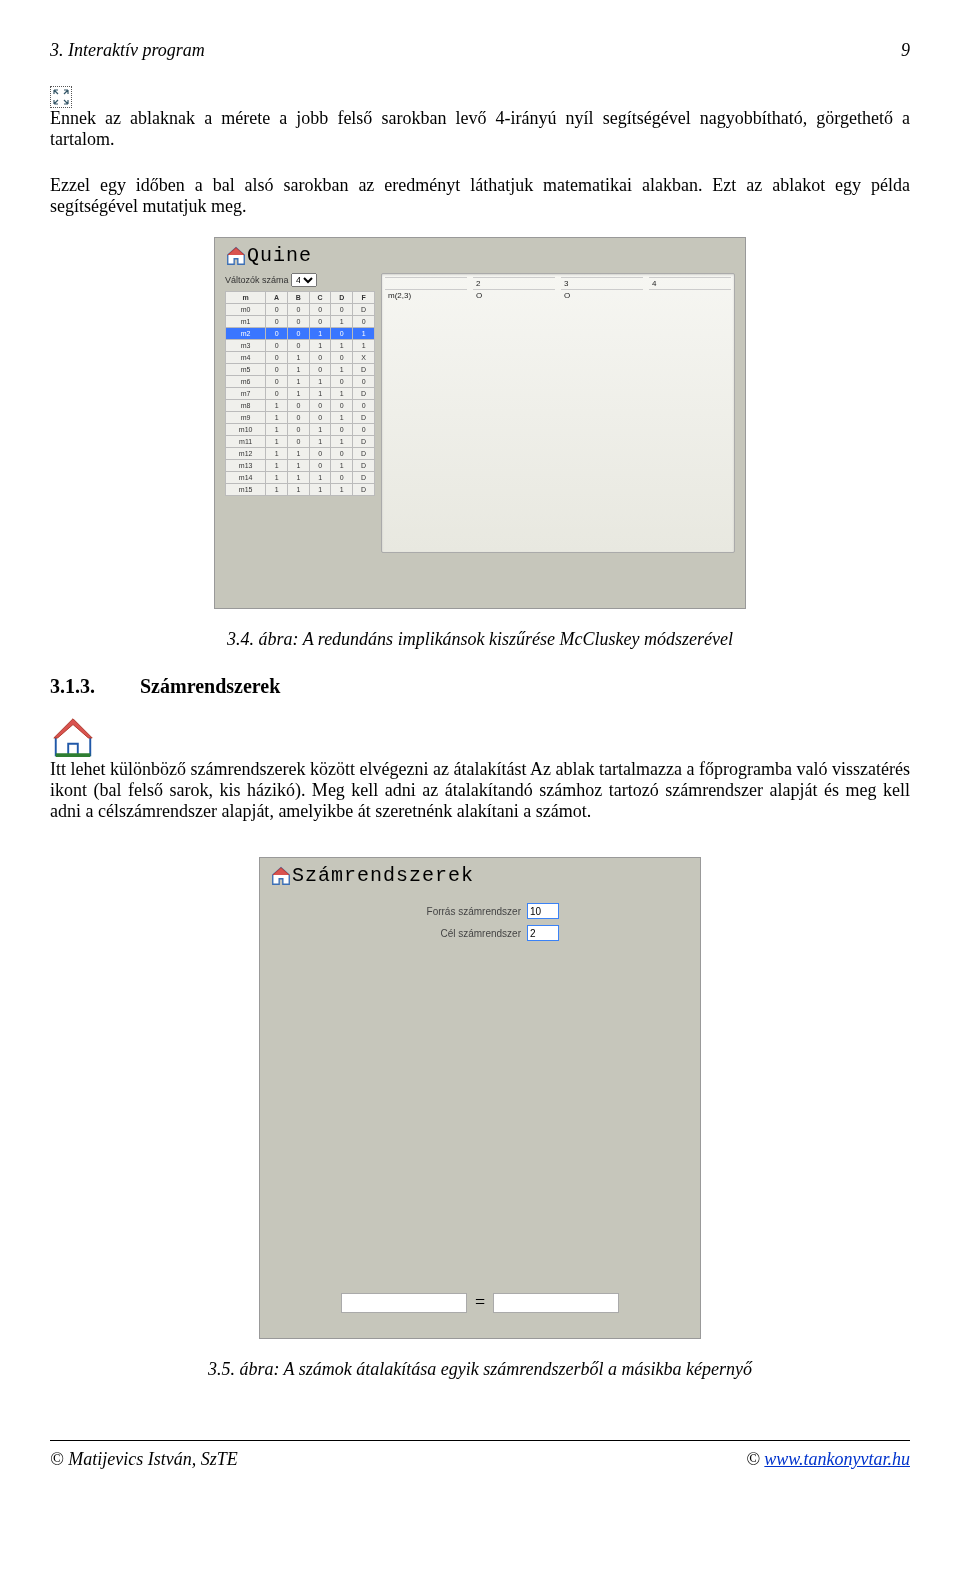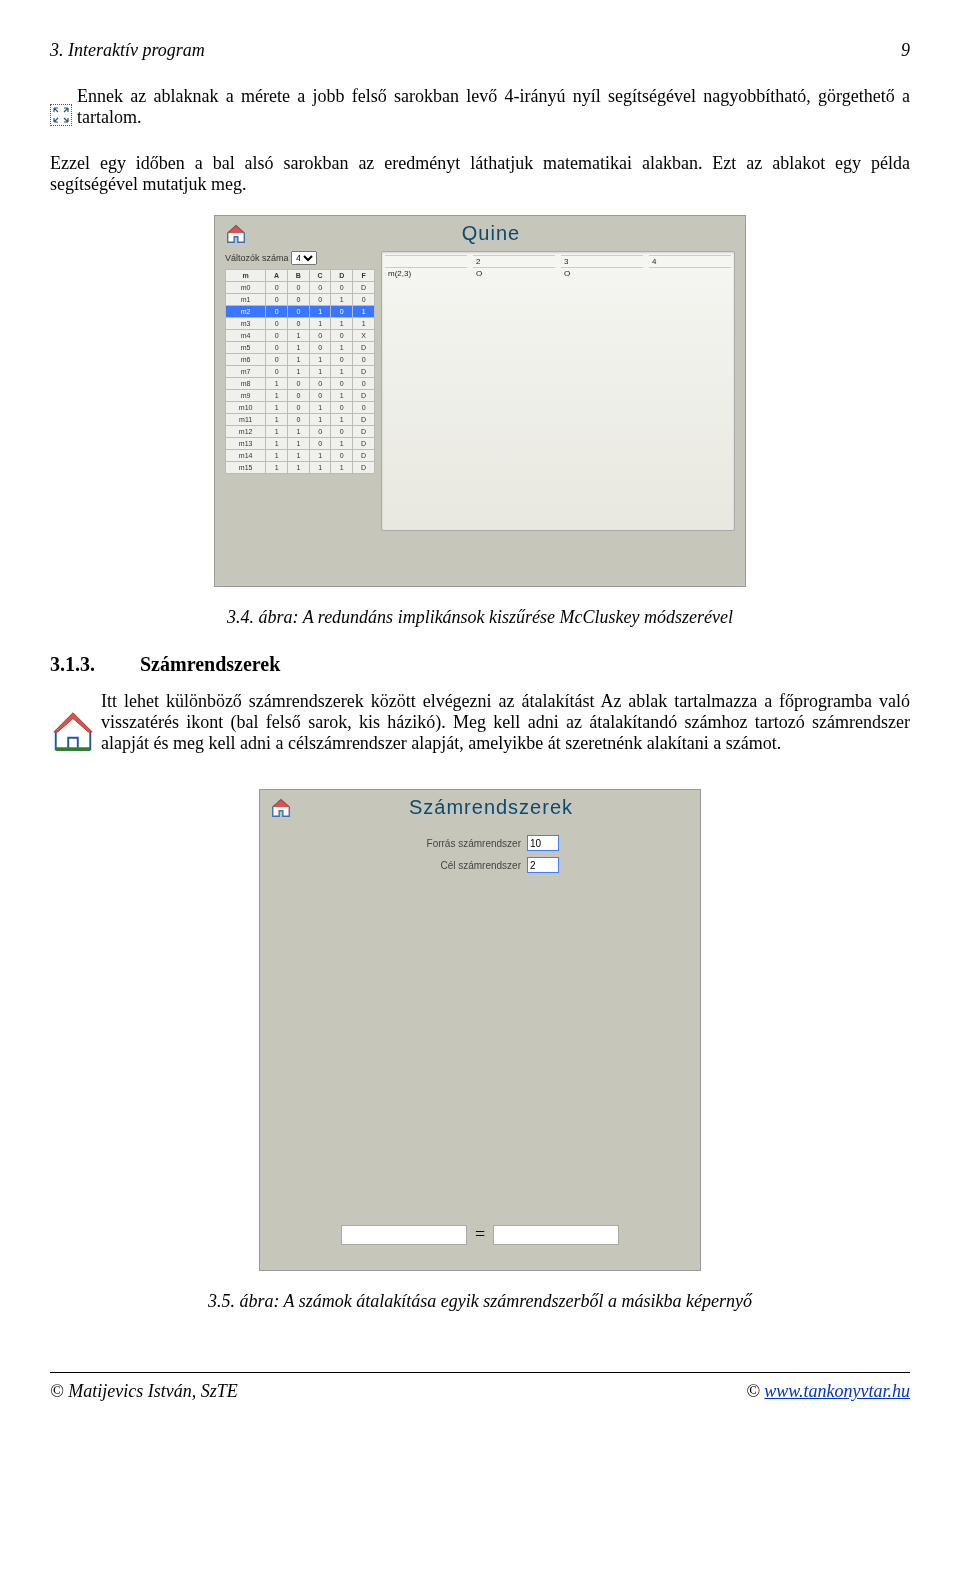--- a/index.html
+++ b/index.html
@@ -28,22 +28,23 @@
     vertical-align: top;
     margin-right: 5px;
   }
   .expand-icon svg { width:100%; height:100%; }
   .body-para {
     text-align: justify;
     margin: 0 0 15px 0;
   }
   .indent-block {
     display: flex;
-    align-items: center;
+    align-items: flex-start;
     margin-bottom: 10px;
+    flex-direction: column;
   }
   .indent-block .body-para {
     flex: 1;
   }
   .screenshot {
     display: block;
     margin: 20px auto;
     background: #c6c6bb;
     border: 1px solid #999;
     position: relative;
@@ -57,23 +58,23 @@
   }
   .home-icon {
     width: 22px; height: 22px;
     display:inline-flex;
     align-items:center;
     justify-content:center;
   }
   .home-icon svg { width:100%; height:100%; }
   .shot-title {
     flex:1;
-    text-align:center;
-    font-family: Liberation Sans, sans-serif;
-    color:#0c4a6e;
+    text-align:left;
+    font-family: Liberation Mono, monospace;
+    color:#000000;
     font-size: 20px;
     letter-spacing: 1px;
   }
   .quine-body {
     display:flex;
     gap:6px;
     padding: 0 10px 6px 10px;
     height: 280px;
   }
   .quine-left {

